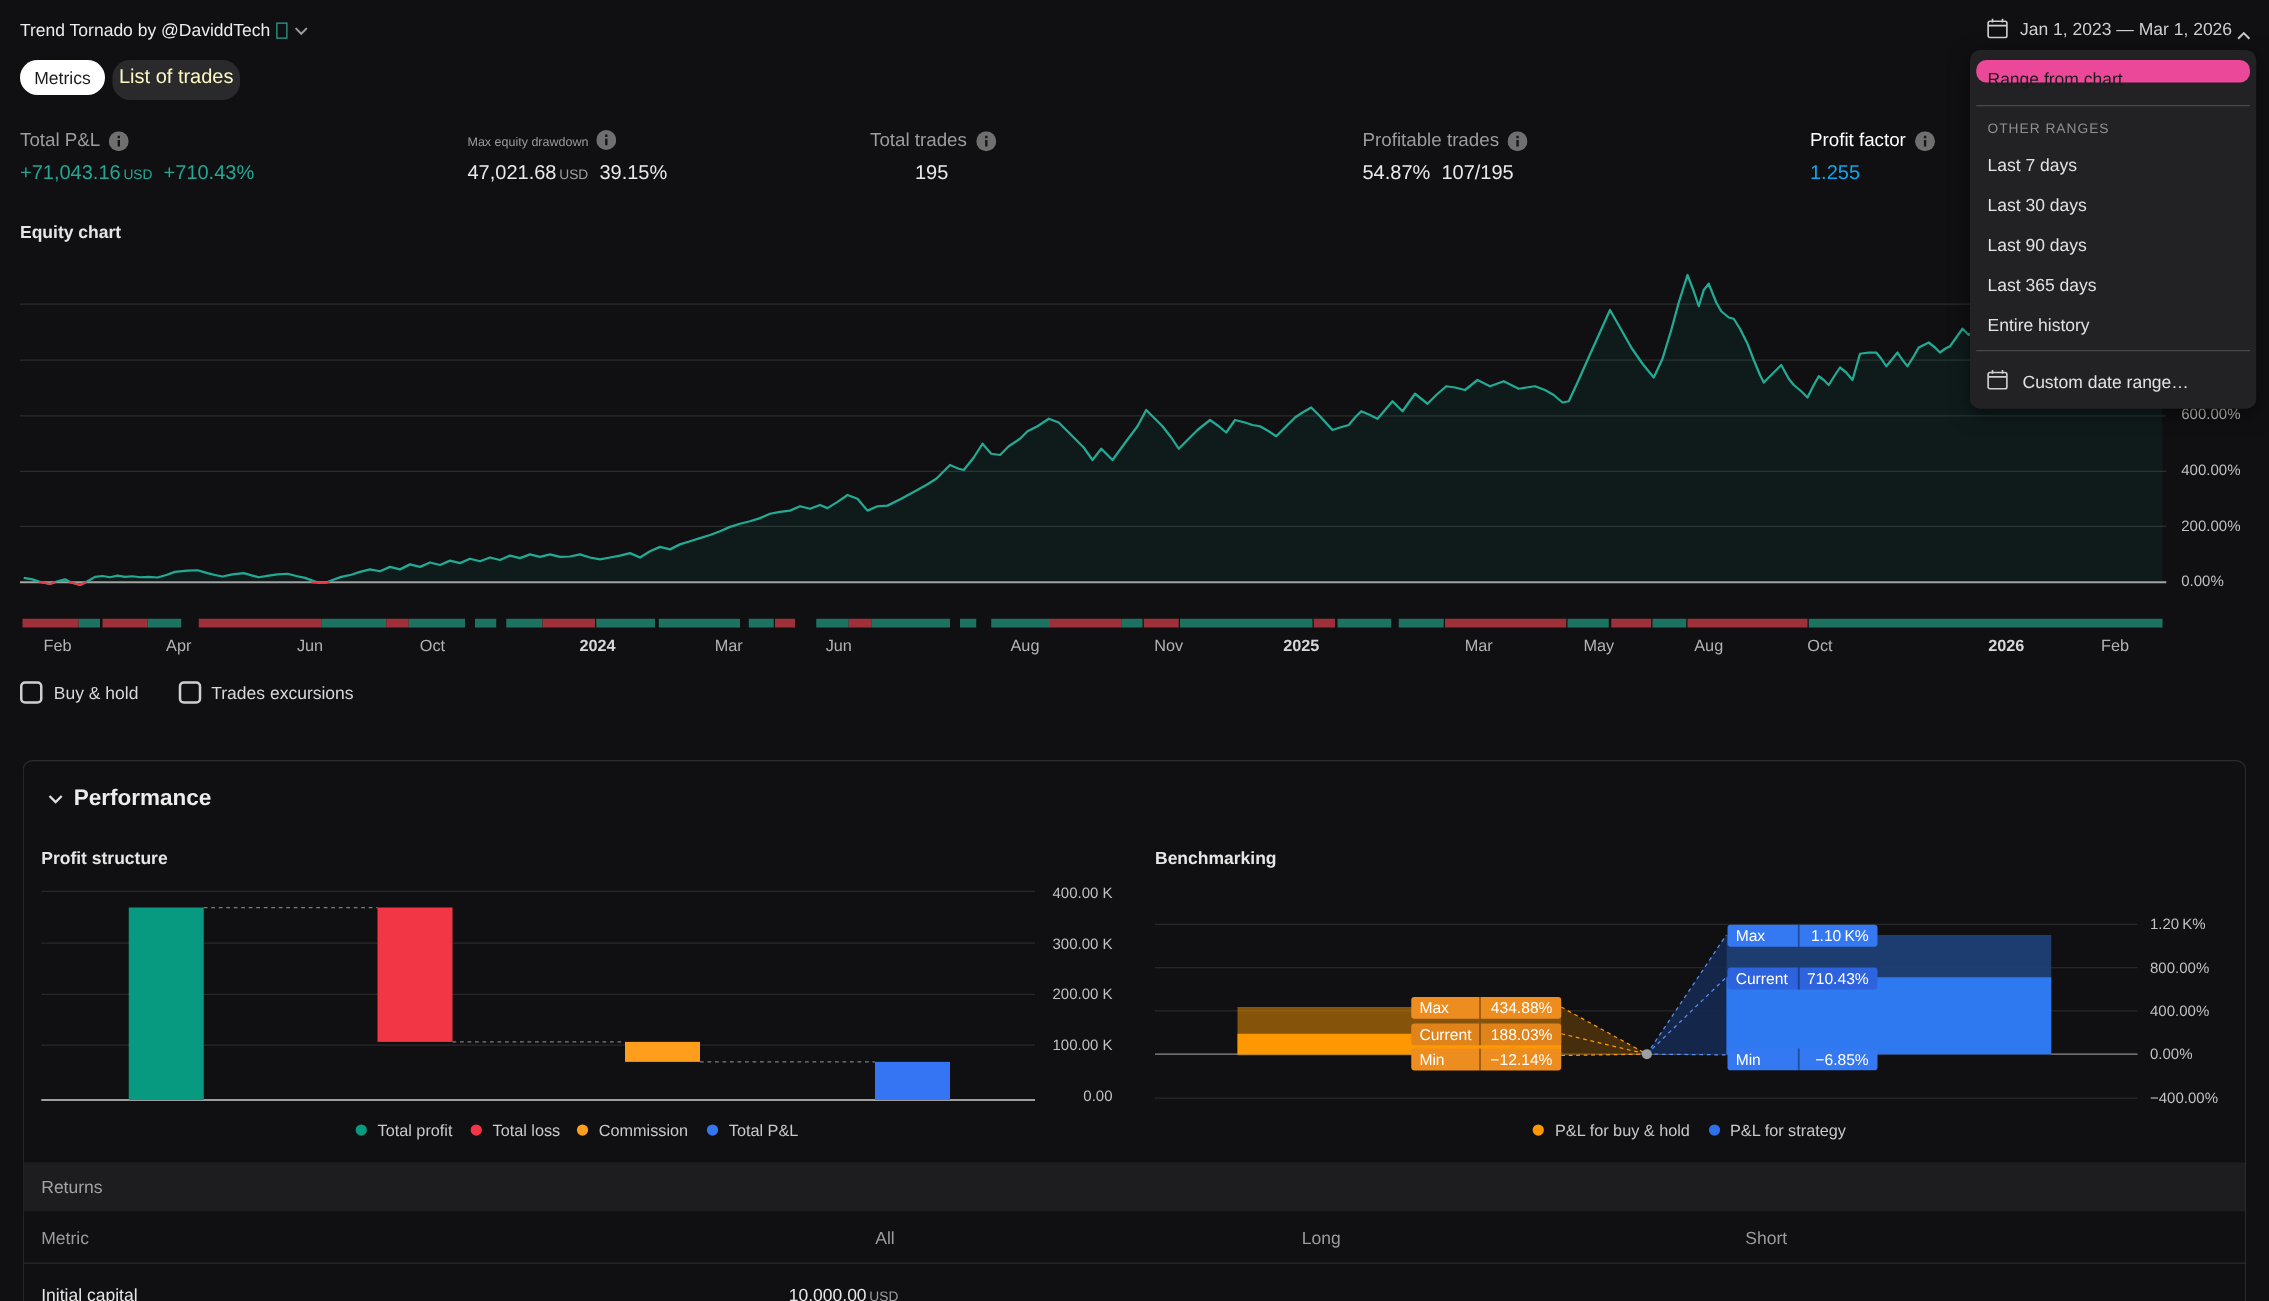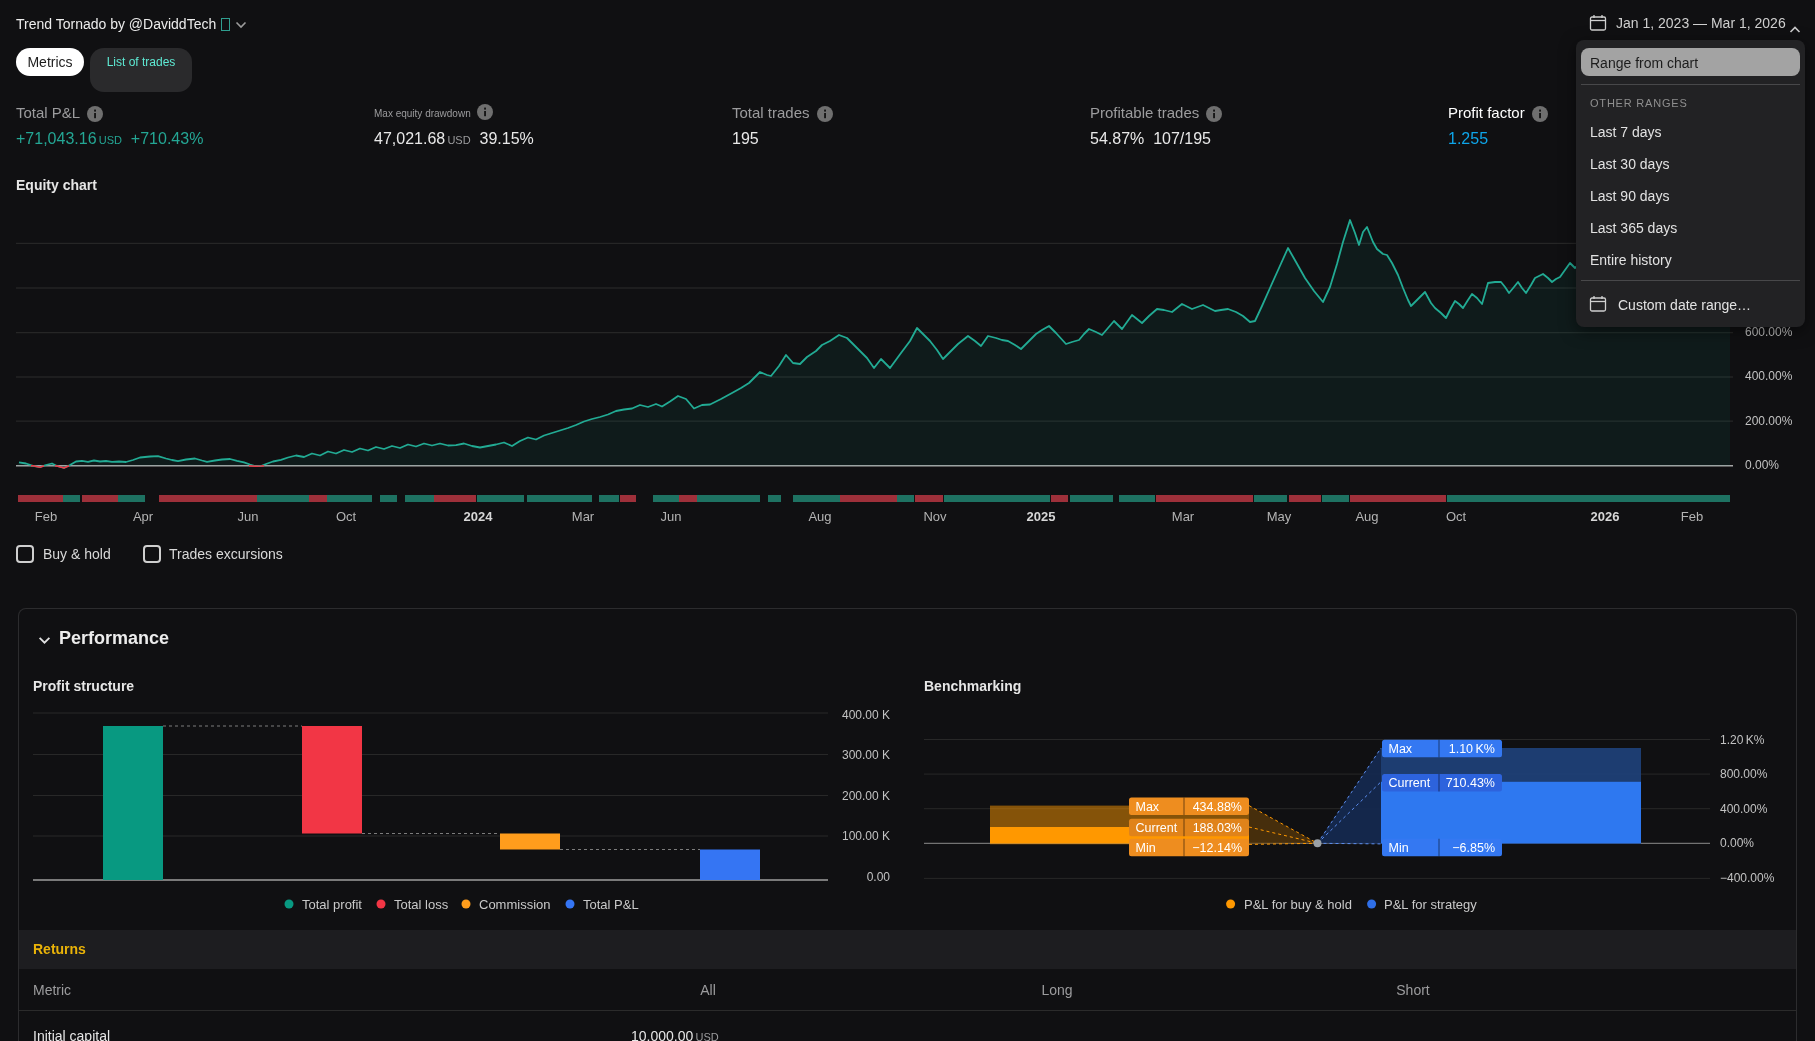--- a/index.html
+++ b/index.html
@@ -1,34 +1,34 @@
 <!DOCTYPE html>
 <html><head><meta charset="utf-8"><style>
 *{margin:0;padding:0;box-sizing:border-box}
 html,body{width:1815px;height:1041px;overflow:hidden;background:#101012;font-family:"Liberation Sans",sans-serif;position:relative}
 </style></head>
 <body>
 <div style="position:absolute;left:16px;top:16px;font-size:14px;font-weight:normal;color:#ececec">Trend Tornado by @DaviddTech<span style="display:inline-block;width:9px;height:13px;border:1.5px solid #2f9e8f;vertical-align:-2px;margin:0 5px 0 5px"></span><svg width="12" height="8" viewBox="0 0 12 8" fill="none" stroke="#9c9c9c" stroke-width="1.6">
       <path d="M1.5 1.5 L6 6 L10.5 1.5"></path>
     </svg></div>
 <div style="position:absolute;left:16px;top:48px;width:68px;height:28px;background:#fff;border-radius:14px;line-height:28px;text-align:center;font-size:14px;color:#1c1c1c">Metrics</div>
-<div style="position:absolute;left:90px;top:48px;width:102px;height:44px;background:#2a2a2c;border-radius:14px;line-height:28px;text-align:center;font-size:12px;color:#5eead4">List of trades</div>
+<div style="position:absolute;left:90px;top:48px;width:102px;height:32px;background:#2a2a2c;border-radius:14px;line-height:28px;text-align:center;font-size:16px;color:#fef9c3">List of trades</div>
 <div style="position:absolute;left:16px;top:104px;font-size:15px;color:#9c9c9e;white-space:nowrap">Total P&amp;L <svg width="16" height="16" viewBox="0 0 16 16" style="vertical-align:-3.5px;margin-left:3px">
       <circle cx="8" cy="8" r="8" fill="#6f6f6f"></circle>
       <rect x="7.1" y="7" width="1.9" height="5.2" fill="#161616"></rect>
       <rect x="7.1" y="3.6" width="1.9" height="2" fill="#161616"></rect>
     </svg></div>
 <div style="position:absolute;left:16px;top:130px;font-size:16px;color:#e8e8e8;white-space:nowrap"><span style="color:#24a694">+71,043.16<span style="font-size:11px"> USD</span>&nbsp;&nbsp;+710.43%</span></div>
 <div style="position:absolute;left:374px;top:104px;font-size:10px;color:#9c9c9e;white-space:nowrap">Max equity drawdown <svg width="16" height="16" viewBox="0 0 16 16" style="vertical-align:-3.5px;margin-left:3px">
       <circle cx="8" cy="8" r="8" fill="#6f6f6f"></circle>
       <rect x="7.1" y="7" width="1.9" height="5.2" fill="#161616"></rect>
       <rect x="7.1" y="3.6" width="1.9" height="2" fill="#161616"></rect>
     </svg></div>
 <div style="position:absolute;left:374px;top:130px;font-size:16px;color:#e8e8e8;white-space:nowrap">47,021.68<span style="font-size:11px;color:#9c9c9e"> USD</span>&nbsp;&nbsp;39.15%</div>
-<div style="position:absolute;left:732px;top:104px;font-size:15px;color:#9c9c9e;white-space:nowrap">Total trades <svg width="16" height="16" viewBox="0 0 16 16" style="vertical-align:-3.5px;margin-left:3px">
+<div style="position:absolute;left:696px;top:104px;font-size:15px;color:#9c9c9e;white-space:nowrap">Total trades <svg width="16" height="16" viewBox="0 0 16 16" style="vertical-align:-3.5px;margin-left:3px">
       <circle cx="8" cy="8" r="8" fill="#6f6f6f"></circle>
       <rect x="7.1" y="7" width="1.9" height="5.2" fill="#161616"></rect>
       <rect x="7.1" y="3.6" width="1.9" height="2" fill="#161616"></rect>
     </svg></div>
 <div style="position:absolute;left:732px;top:130px;font-size:16px;color:#e8e8e8;white-space:nowrap">195</div>
 <div style="position:absolute;left:1090px;top:104px;font-size:15px;color:#9c9c9e;white-space:nowrap">Profitable trades <svg width="16" height="16" viewBox="0 0 16 16" style="vertical-align:-3.5px;margin-left:3px">
       <circle cx="8" cy="8" r="8" fill="#6f6f6f"></circle>
       <rect x="7.1" y="7" width="1.9" height="5.2" fill="#161616"></rect>
       <rect x="7.1" y="3.6" width="1.9" height="2" fill="#161616"></rect>
     </svg></div>
@@ -189,40 +189,40 @@
     <text x="1720" y="53.5" font-size="12" fill="#c2c2c2">1.20 K%</text>
     <text x="1720" y="88.1" font-size="12" fill="#c2c2c2">800.00%</text>
     <text x="1720" y="122.7" font-size="12" fill="#c2c2c2">400.00%</text>
     <text x="1720" y="157.3" font-size="12" fill="#c2c2c2">0.00%</text>
     <text x="1720" y="192.4" font-size="12" fill="#c2c2c2">−400.00%</text>
     <circle cx="1230.6" cy="214" r="4.5" fill="#ff9800"></circle>
     <text x="1244" y="218.5" font-size="13" fill="#c9c9c9">P&amp;L for buy &amp; hold</text>
 <circle cx="1371.6" cy="214" r="4.5" fill="#2f6fe8"></circle>
     <text x="1384" y="218.5" font-size="13" fill="#c9c9c9">P&amp;L for strategy</text>
 </svg>
-<div style="position:absolute;left:19px;top:930px;width:1777px;height:39px;background:#1d1d20;line-height:39px;padding-left:14px;font-size:14px;font-weight:bold;color:#eab308;box-sizing:border-box">Returns</div>
+<div style="position:absolute;left:19px;top:930px;width:1777px;height:39px;background:#1d1d20;line-height:39px;padding-left:14px;font-size:14px;font-weight:normal;color:#a3a3a3;box-sizing:border-box">Returns</div>
 <div style="position:absolute;left:33px;top:982px;font-size:14px;color:#9c9c9e">Metric</div>
 <div style="position:absolute;left:658px;top:982px;width:100px;text-align:center;font-size:14px;color:#9c9c9e">All</div>
 <div style="position:absolute;left:1007px;top:982px;width:100px;text-align:center;font-size:14px;color:#9c9c9e">Long</div>
 <div style="position:absolute;left:1363px;top:982px;width:100px;text-align:center;font-size:14px;color:#9c9c9e">Short</div>
 <div style="position:absolute;left:19px;top:1010px;width:1777px;border-top:1px solid #2b2b2b"></div>
 <div style="position:absolute;left:33px;top:1028px;font-size:14px;color:#e6e6e6">Initial capital</div>
 <div style="position:absolute;left:631px;top:1028px;font-size:14px;color:#e6e6e6">10,000.00<span style="font-size:11px;color:#9c9c9e"> USD</span></div>
 <div style="position:absolute;left:1589px;top:14px"><svg width="18" height="18" viewBox="0 0 18 18" fill="none" stroke="#d0d0d0" stroke-width="1.3">
 <rect x="1.5" y="3" width="15" height="13" rx="1.5"></rect>
       <line x1="1.5" y1="6.5" x2="16.5" y2="6.5"></line>
 <line x1="5" y1="1" x2="5" y2="4"></line>
       <line x1="13" y1="1" x2="13" y2="4"></line>
     </svg></div>
 <div style="position:absolute;left:1616px;top:15px;font-size:14px;color:#cfcfcf">Jan 1, 2023 — Mar 1, 2026</div>
 <div style="position:absolute;left:1789px;top:20px"><svg width="12" height="8" viewBox="0 0 12 8" fill="none" stroke="#c9c9c9" stroke-width="1.6">
       <path d="M1.5 6 L6 1.5 L10.5 6"></path>
     </svg></div>
 <div style="position:absolute;left:1576px;top:40px;width:229px;height:287px;background:#222224;border-radius:8px;box-shadow:0 4px 16px rgba(0,0,0,.5);z-index:30">
-<div style="position:absolute;left:5px;top:8px;width:219px;height:28px;background:#a3a3a3;border-radius:8px;line-height:30px;padding-left:9px;font-size:14px;color:#1c1c1c;box-sizing:border-box">Range from chart</div>
+<div style="position:absolute;left:5px;top:8px;width:219px;height:18px;background:#ec4899;border-radius:8px;line-height:30px;padding-left:9px;font-size:14px;color:#1c1c1c;box-sizing:border-box">Range from chart</div>
 <div style="position:absolute;left:5px;top:44px;width:219px;border-top:1px solid #48484a"></div>
 <div style="position:absolute;left:14px;top:57px;font-size:11px;letter-spacing:.8px;color:#8f8f8f">OTHER RANGES</div>
 <div style="position:absolute;left:2px;top:76px;width:225px">
       <div style="height:32px;line-height:32px;padding-left:12px;font-size:14px;color:#e2e2e2">Last 7 days</div>
       <div style="height:32px;line-height:32px;padding-left:12px;font-size:14px;color:#e2e2e2">Last 30 days</div>
       <div style="height:32px;line-height:32px;padding-left:12px;font-size:14px;color:#e2e2e2">Last 90 days</div>
       <div style="height:32px;line-height:32px;padding-left:12px;font-size:14px;color:#e2e2e2">Last 365 days</div>
       <div style="height:32px;line-height:32px;padding-left:12px;font-size:14px;color:#e2e2e2">Entire history</div>
     </div>
 <div style="position:absolute;left:5px;top:240px;width:219px;border-top:1px solid #48484a"></div>

